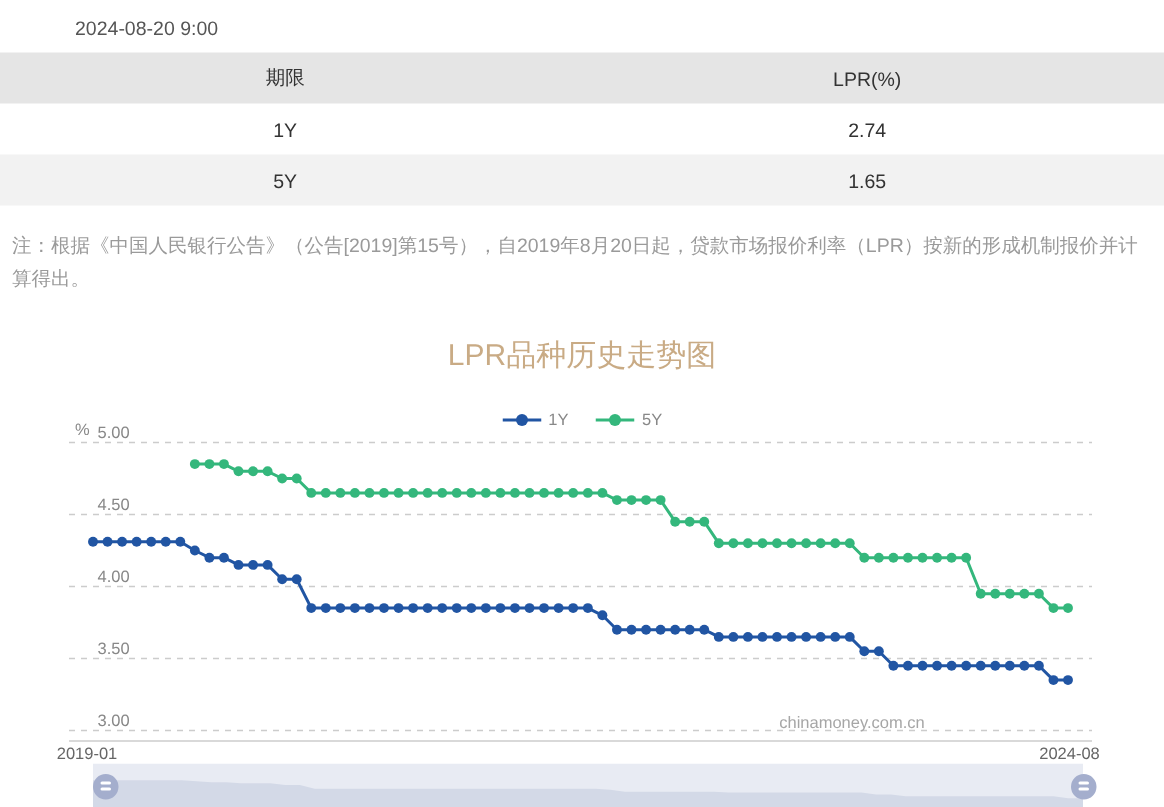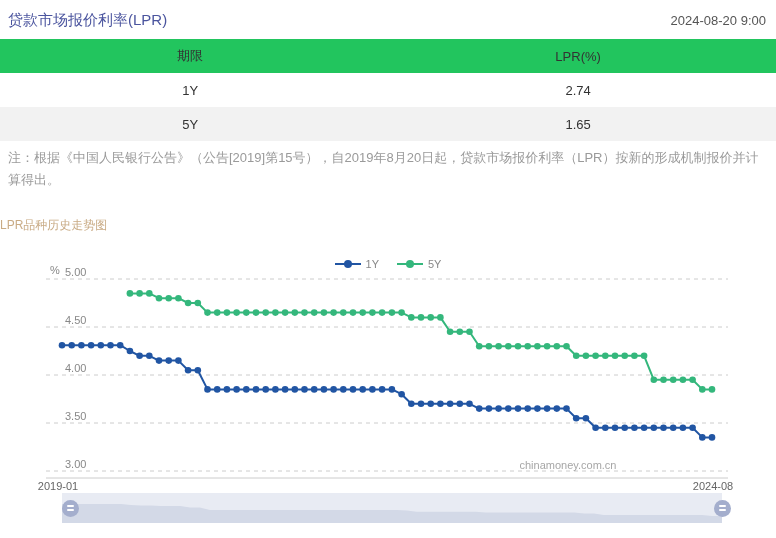--- a/index.html
+++ b/index.html
@@ -5,47 +5,46 @@
   * { box-sizing: border-box; margin: 0; padding: 0; }
   html,body { width: 776px; height: 538px; background: #ffffff; overflow: hidden; }
   body { font-family: "Liberation Sans", "DejaVu Sans", sans-serif; }
 
   .header { display: flex; justify-content: space-between; align-items: center; padding: 11px 10px 9px 8px; }
   .page-title { color: #4a549e; font-size: 15px; font-weight: 500; }
   .header-date { color: #555; font-size: 13px; margin-left: 42px; }
 
   table.lpr { width: 100%; border-collapse: collapse; font-size: 13px; color: #333; }
   table.lpr th, table.lpr td { height: 34px; text-align: center; font-weight: normal; vertical-align: middle; }
-  table.lpr thead tr { background: #22c55e; }
+  table.lpr thead tr { background: #e5e5e5; }
   table.lpr tbody tr:nth-child(2) { background: #f2f2f2; }
 
-  .note { margin-top: 6px; padding: 0 10px 0 8px; font-size: 13px; color: #9a9a9a; line-height: 22px; }
-
-  .chart-title { margin-top: 26px; text-align: left; color: #c9ab85; font-size: 12px; }
+  .note { margin-top: 16px; padding: 0 10px 0 8px; font-size: 13px; color: #9a9a9a; line-height: 22px; }
+
+  .chart-title { margin-top: 26px; text-align: center; color: #c9ab85; font-size: 20px; }
 
   .legend { margin-top: 23px; display: flex; justify-content: center; align-items: center; gap: 18px; height: 14px; position: relative; z-index: 2; }
   .legend-item { display: flex; align-items: center; gap: 5px; cursor: pointer; }
   .legend-item span.lbl { font-size: 11px; color: #888; }
 
   svg.plot { display: block; margin-top: -8px; position: relative; z-index: 1; }
 
   .slider-wrap { position: relative; width: 660px; height: 30px; margin: -2px 0 0 62px; }
   .slider-wrap svg { display: block; }
   .zoom-handle { position: absolute; top: 50%; width: 17px; height: 17px; margin-top: -8.5px;
     border-radius: 50%; background: #a4aecd; display: flex; flex-direction: column;
     justify-content: center; align-items: center; gap: 2px; cursor: ew-resize; }
   .zoom-handle i { display: block; width: 7px; height: 2px; border-radius: 1px; background: #ffffff; }
   .zoom-handle.left { left: -8.5px; margin-left: 8.5px; }
   .zoom-handle.right { left: 651.5px; }
 </style>
 </head>
 <body>
 
 <div class="header">
-  <div class="page-title">贷款市场报价利率(LPR)</div>
   <div class="header-date">2024-08-20 9:00</div>
 </div>
 
 <table class="lpr">
   <thead>
     <tr>
       <th style="width:49%">期限</th>
       <th>LPR(%)</th>
     </tr>
   </thead>

